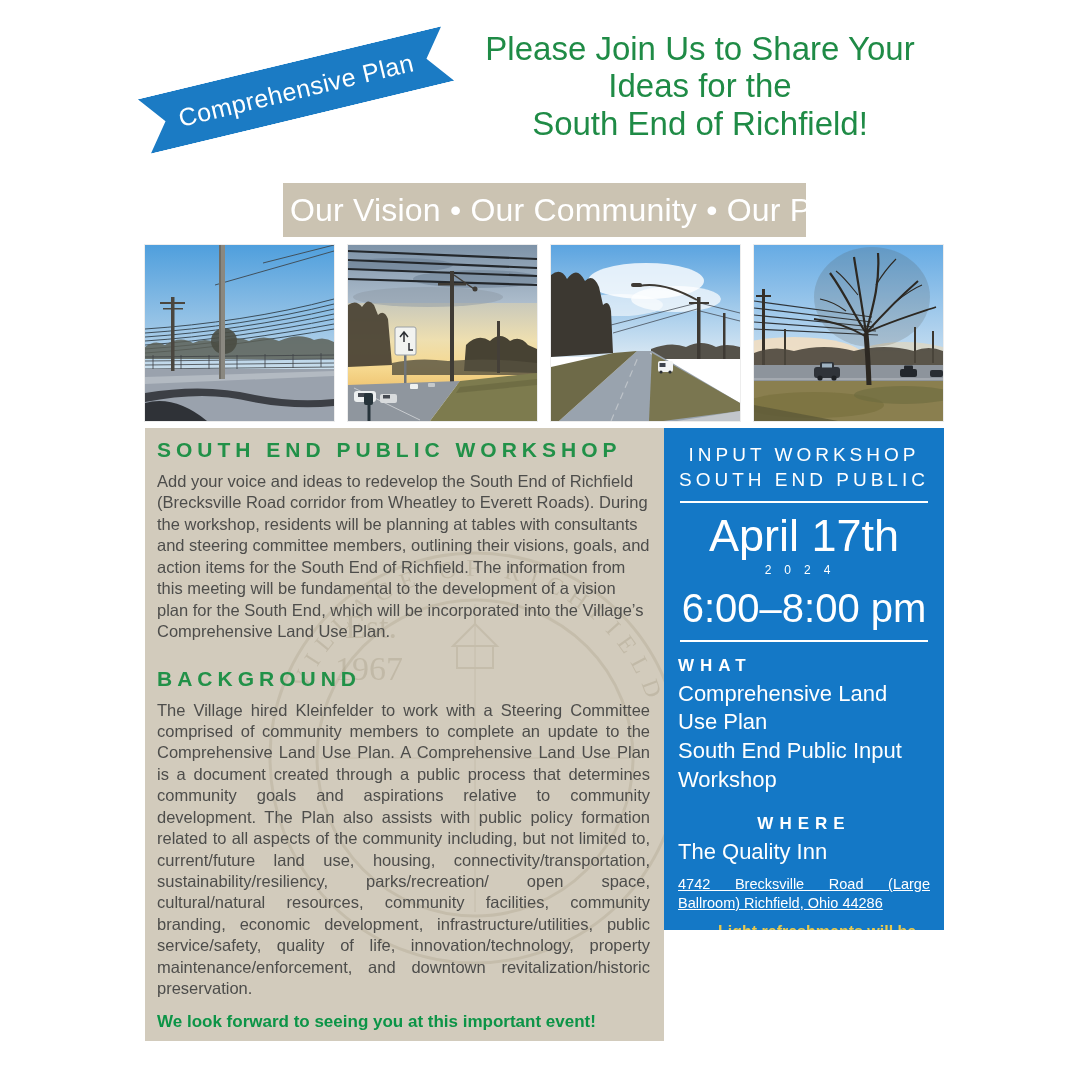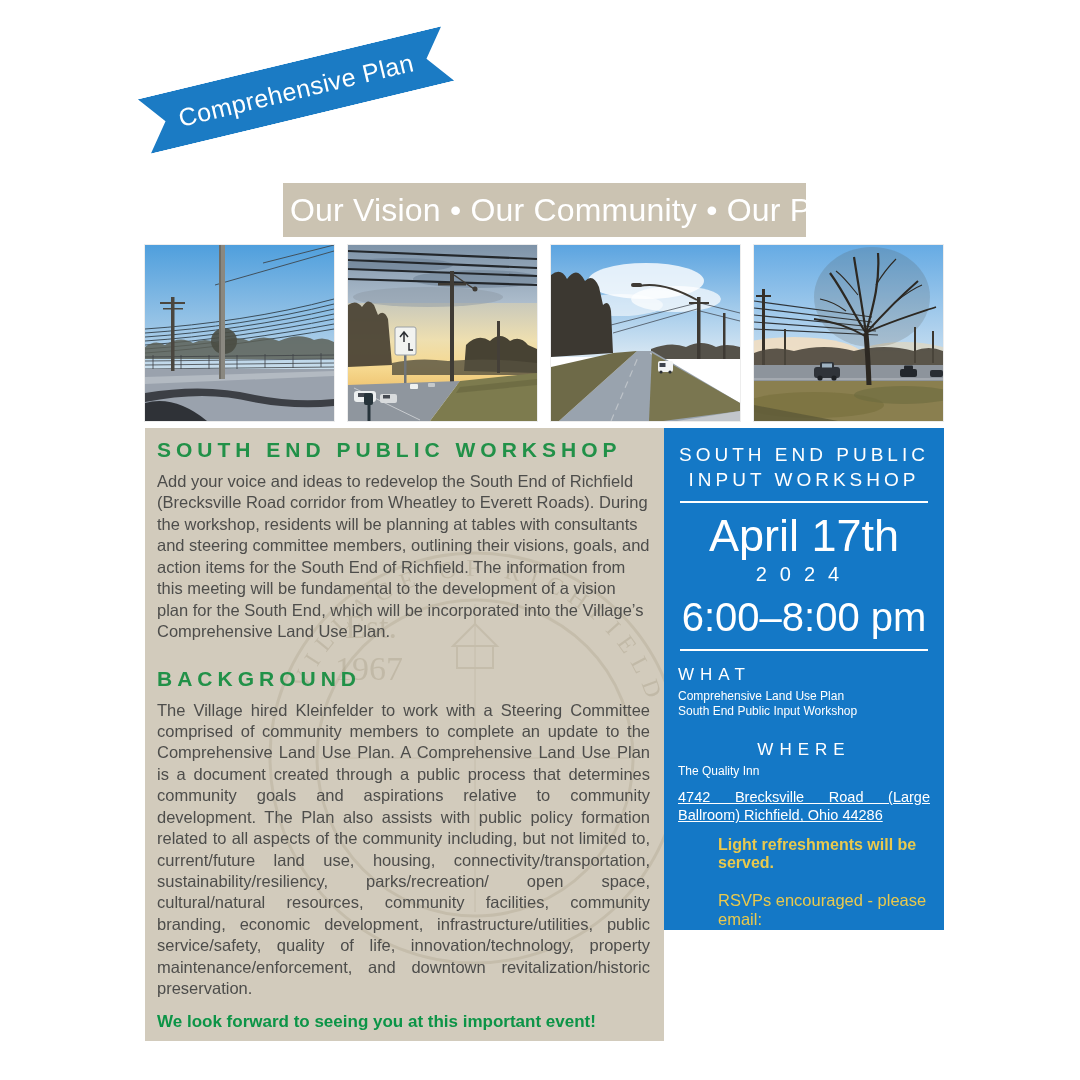--- a/index.html
+++ b/index.html
@@ -36,24 +36,24 @@
   .lp-body.just{text-align:justify;margin-bottom:2px;}
   .closing{color:#0c9447;font-size:17px;font-weight:bold;margin:12px 0 6px 0;}
 
   
   .event-panel{position:absolute;left:664px;top:428px;width:280px;height:502px;
                background:#1478c6;color:#ffffff;box-sizing:border-box;padding:14px 14px 10px 14px;overflow:hidden;}
   .ep-title{text-align:center;font-size:19px;letter-spacing:4px;line-height:1.32;}
   .ep-hr{border:none;border-top:2px solid #ffffff;margin:9px 2px;}
   .ep-weekday{text-align:center;font-size:17px;letter-spacing:8px;margin-top:4px;}
   .ep-date{text-align:center;font-size:45px;line-height:1.08;}
-  .ep-year{text-align:center;font-size:20px;letter-spacing:13px;margin-top:2px;}
+  .ep-year{text-align:center;font-size:12px;letter-spacing:13px;margin-top:2px;}
   .ep-time{text-align:center;font-size:40px;line-height:1.15;margin-top:8px;}
-  .ep-label{font-weight:normal;font-size:17px;letter-spacing:6px;margin:14px 0 4px 0;}
-  .ep-line{font-size:12px;line-height:1.3;}
+  .ep-label{font-weight:bold;font-size:17px;letter-spacing:6px;margin:14px 0 4px 0;}
+  .ep-line{font-size:22px;line-height:1.3;}
   .ep-address{font-size:14.5px;line-height:1.3;text-align:justify;margin-top:8px;text-decoration:underline;}
   .ep-yellow{color:#e9c94d;margin-left:40px;}
   .ep-refresh{font-weight:bold;font-size:16px;margin-top:11px;}
   .ep-rsvp{font-size:16.5px;margin-top:19px;}
 
   .questions-panel{position:absolute;left:664px;top:937px;width:280px;height:119px;
                    background:#1478c6;color:#ffffff;box-sizing:border-box;padding:6px 12px;overflow:hidden;}
   .qp-h{font-size:27px;}
   .qp-line{font-size:14.5px;line-height:1.25;}
   .qp-line.first{margin-top:22px;}
@@ -61,20 +61,25 @@
 </style>
 </head>
 <body>
 
 <div class="page">
 
   <div class="ribbon">
     <span>Comprehensive Plan</span>
   </div>
 
+  <div class="title">
+    <div>Please Join Us to Share Your</div>
+    <div>Ideas for the</div>
+    <div>South End of Richfield!</div>
+  </div>
 
   <div class="vision-bar">
     <span>Our Vision • Our Community • Our Plan</span>
   </div>
 
   <div class="photos">
 
     <svg width="189" height="176" viewBox="0 0 189 176">
       <defs>
         <linearGradient id="p1s" x1="0" y1="0" x2="0" y2="1">
@@ -293,22 +298,22 @@
       <div class="green-h">BACKGROUND</div>
       <p class="lp-body just">The Village hired Kleinfelder to work with a Steering Committee comprised of community members to complete an update to the Comprehensive Land Use Plan. A Comprehensive Land Use Plan is a document created through a public process that determines community goals and aspirations relative to community development. The Plan also assists with public policy formation related to all aspects of the community including, but not limited to, current/future land use, housing, connectivity/transportation, sustainability/resiliency, parks/recreation/ open space, cultural/natural resources, community facilities, community branding, economic development, infrastructure/utilities, public service/safety, quality of life, innovation/technology, property maintenance/enforcement, and downtown revitalization/historic preservation.</p>
 
       <div class="closing">We look forward to seeing you at this important event!</div>
 
     </div>
   </div>
 
   <div class="event-panel">
     <div class="ep-title">
+      <div>INPUT WORKSHOP</div>
       <div>SOUTH END PUBLIC</div>
-      <div>INPUT WORKSHOP</div>
     </div>
     <hr class="ep-hr">
     <div class="ep-date">April 17th</div>
     <div class="ep-year">2024</div>
     <div class="ep-time">6:00–8:00 pm</div>
     <hr class="ep-hr">
 
     <div class="ep-label">WHAT</div>
     <div class="ep-line">Comprehensive Land Use Plan</div>
     <div class="ep-line">South End Public Input Workshop</div>

